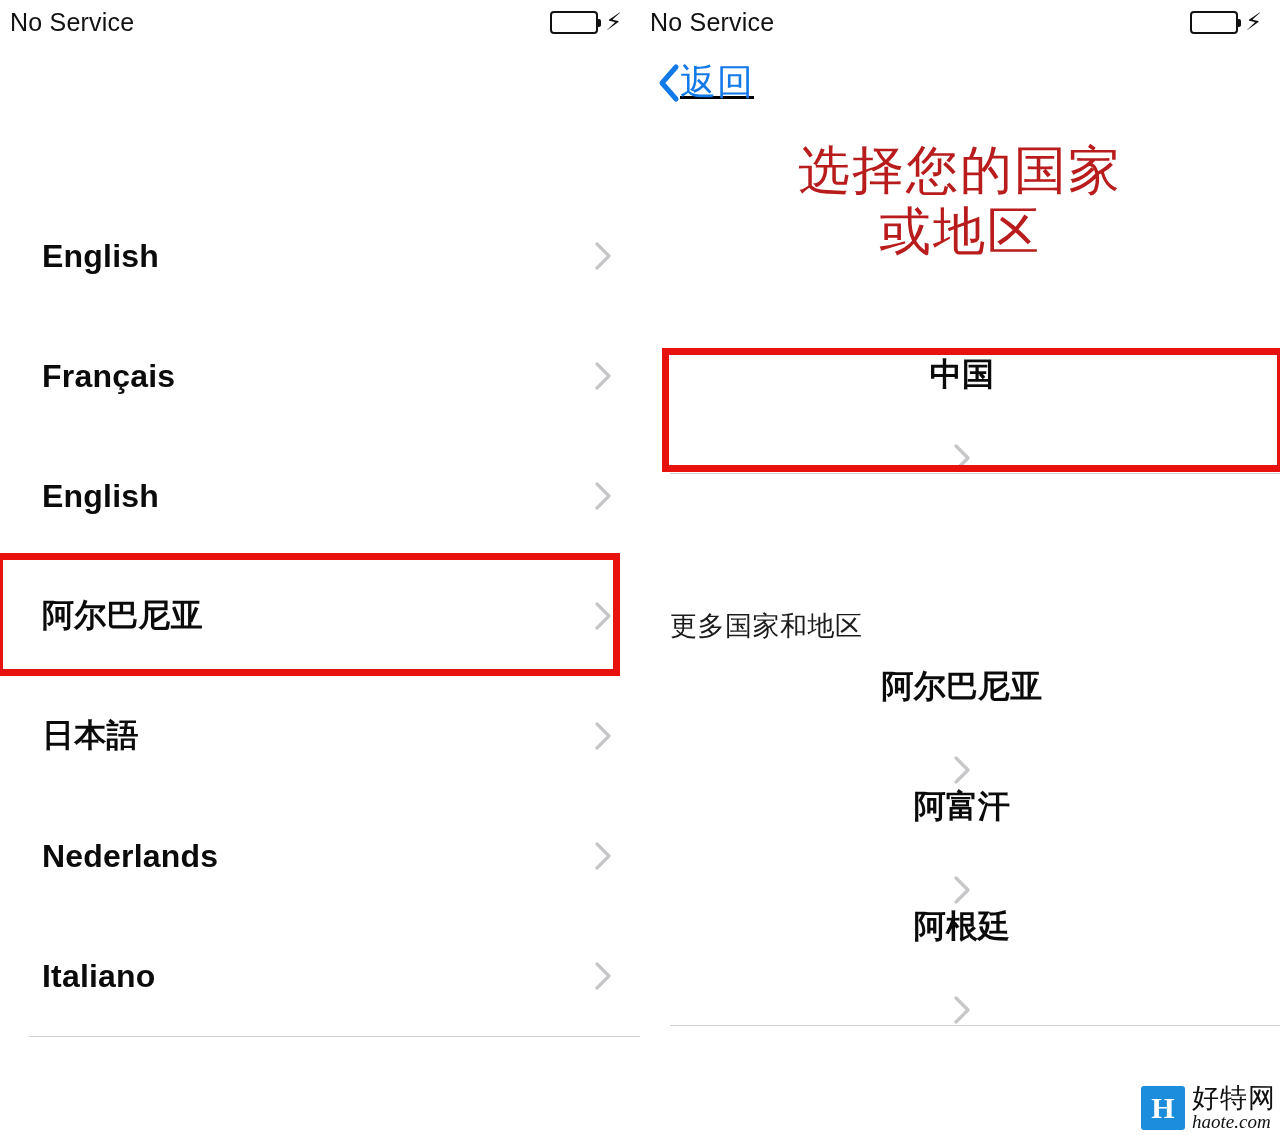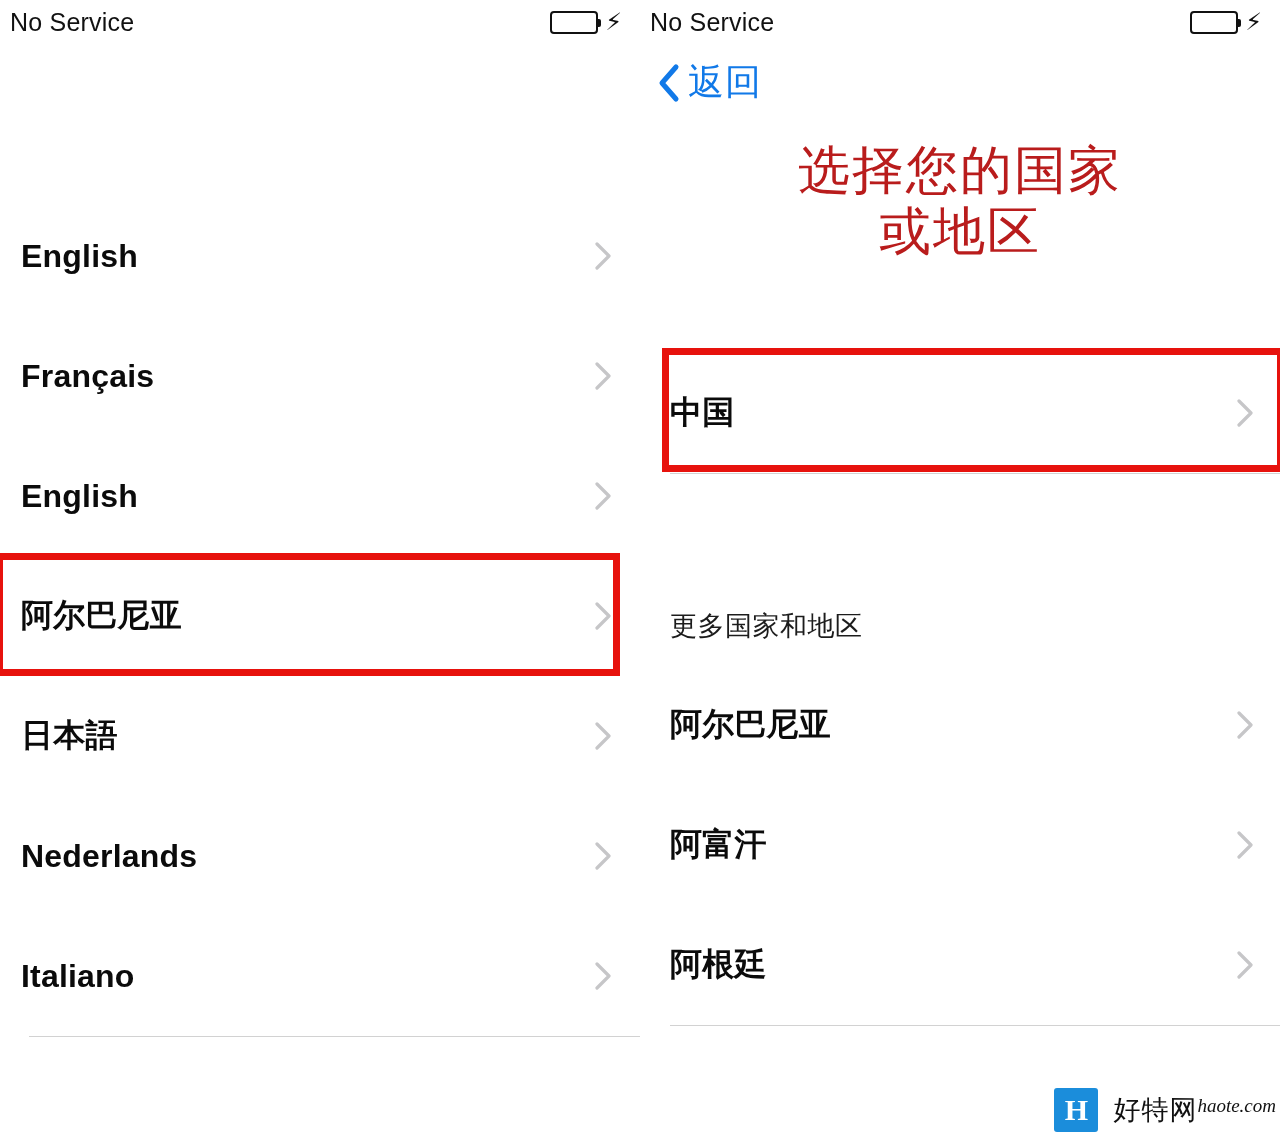--- a/index.html
+++ b/index.html
@@ -109,36 +109,36 @@
   .divider {
     position: absolute;
     height: 1px;
     background: #d2d2d2;
   }
 
   
   .lang-list { top: 196px; }
   .lang-row {
     height: 120px;
-    padding: 0 28px 0 21px;
+    padding: 0 28px 0 42px;
   }
   .lang-div {
     left: 29px;
     right: 0px;
   }
 
   
   .back-btn {
     position: absolute;
     top: 58px;
     left: 18px;
     display: flex;
     align-items: center;
-    gap: 8px;
     cursor: pointer;
+    text-decoration: underline;
   }
   .back-btn .back-chev {
     width: 22px;
     height: 40px;
   }
   .back-btn .back-label {
     font-size: 36px;
     color: #1179e8;
     letter-spacing: 1px;
   }
@@ -156,20 +156,21 @@
   }
   .country-primary {
     position: absolute;
     top: 353px;
     left: 0;
     width: 640px;
   }
   .country-row {
     height: 120px;
     padding: 0 26px 0 30px;
+    flex-direction: column;
   }
   .section-head {
     position: absolute;
     top: 608px;
     left: 30px;
     font-size: 27px;
     color: #1c1c1c;
     font-weight: normal;
     letter-spacing: 0.5px;
   }
@@ -206,24 +207,23 @@
     display: flex;
     align-items: center;
     justify-content: center;
     color: #ffffff;
     font-size: 30px;
     font-weight: bold;
     font-family: "Liberation Serif", serif;
   }
   .wm-text {
     display: flex;
-    flex-direction: row;
+    flex-direction: column;
     justify-content: center;
     line-height: 1.05;
-    margin-left: 8px;
   }
   .wm-cn {
     font-size: 27px;
     color: #111;
     letter-spacing: 1px;
   }
   .wm-en {
     font-size: 19px;
     color: #111;
     font-style: italic;

